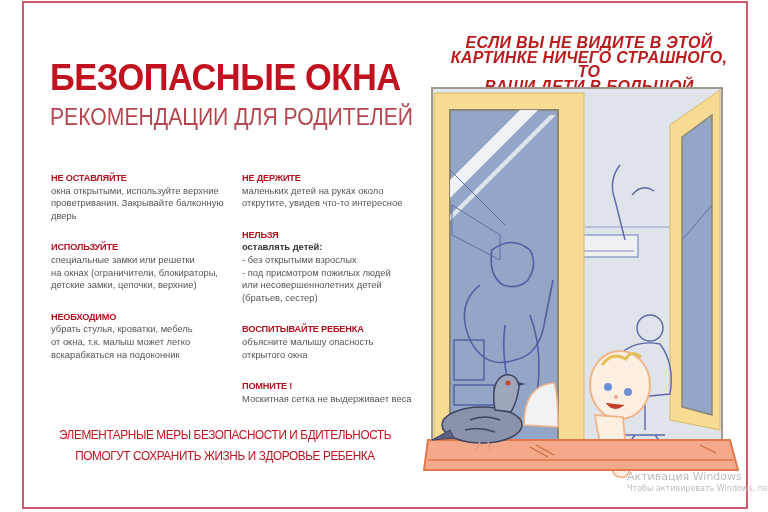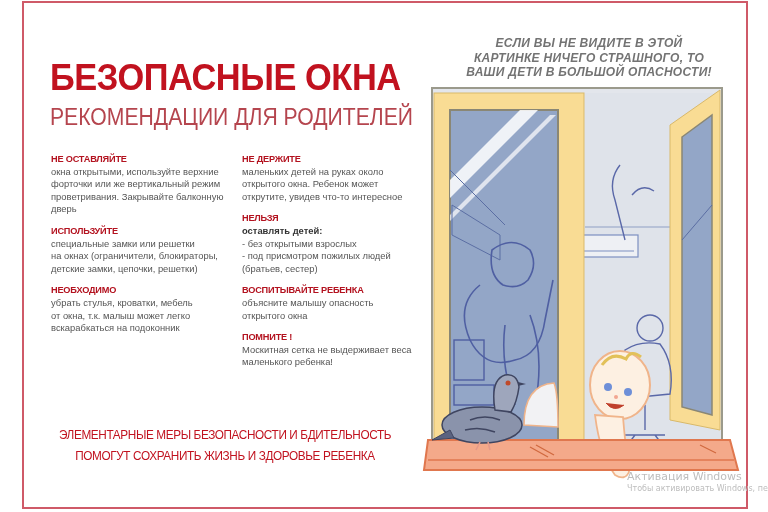--- a/index.html
+++ b/index.html
@@ -4,83 +4,81 @@
 <style>
   html, body { margin:0; padding:0; background:#ffffff; }
   body { width:768px; height:512px; position:relative; overflow:hidden; font-family:"Liberation Sans", sans-serif; }
   .frame-border { position:absolute; left:22px; top:1px; width:726px; height:508px; border:2px solid #cf5a68; box-sizing:border-box; }
   .title { position:absolute; left:50px; top:57px; font-family:"Liberation Sans", sans-serif; font-weight:bold; font-size:37px; color:#c1121f; letter-spacing:-0.5px; transform:scaleX(0.93); transform-origin:left; white-space:nowrap; }
   .subtitle { position:absolute; left:50px; top:104px; font-size:23px; color:#b5454e; letter-spacing:0px; transform:scaleX(0.92); transform-origin:left; white-space:nowrap; }
   .tips { position:absolute; top:153px; font-size:9.4px; line-height:12.6px; color:#555; }
   .tips.left { left:51px; width:185px; }
   .tips.right { left:242px; width:185px; }
   .tip { margin-bottom:9px; }
-  .tip-head { color:#b3121f; font-weight:bold; font-size:9.2px; letter-spacing:-0.2px; text-transform:uppercase; }
+  .tip-head { color:#b3121f; font-weight:bold; font-size:9.2px; letter-spacing:-0.2px; text-transform:uppercase;margin-top:19px; }
   .tip-sub { color:#333; font-weight:bold; }
   .tip-line { display:block; white-space:nowrap; }
   .footer { position:absolute; left:40px; top:425px; width:370px; text-align:center; color:#c1121f; font-size:12.4px; line-height:21px; letter-spacing:-0.4px; transform:scaleX(0.95); }
-  .warning { position:absolute; left:444px; top:36px; width:290px; text-align:center; color:#737373; font-weight:bold; font-style:italic; font-size:12px; line-height:14.5px; letter-spacing:0.3px; }
+  .warning { position:absolute; left:444px; top:36px; width:290px; text-align:center; color:#b91c1c; font-weight:bold; font-style:italic; font-size:16px; line-height:14.5px; letter-spacing:0.3px; }
   .illus { position:absolute; left:420px; top:85px; width:330px; height:395px; }
   .watermark { position:absolute; left:627px; top:470px; color:#bdbdbd; font-family:"DejaVu Sans", sans-serif; }
   .watermark .wm1 { font-size:11px; display:block; }
   .watermark .wm2 { font-size:8px; display:block; margin-top:1px; white-space:nowrap; }
 </style>
 </head>
 <body>
 
 <div class="frame-border"></div>
 
 <div class="title">БЕЗОПАСНЫЕ ОКНА</div>
 <div class="subtitle">РЕКОМЕНДАЦИИ ДЛЯ РОДИТЕЛЕЙ</div>
 
 <div class="tips left">
   <div class="tip">
     <div class="tip-head">НЕ ОСТАВЛЯЙТЕ</div>
     <span class="tip-line">окна открытыми, используйте верхние</span>
-    <span class="tip-line">форточки или же вертикальный режим</span>
     <span class="tip-line">проветривания. Закрывайте балконную</span>
     <span class="tip-line">дверь</span>
   </div>
   <div class="tip">
     <div class="tip-head">ИСПОЛЬЗУЙТЕ</div>
     <span class="tip-line">специальные замки или решетки</span>
     <span class="tip-line">на окнах (ограничители, блокираторы,</span>
-    <span class="tip-line">детские замки, цепочки, решетки)</span>
+    <span class="tip-line">детские замки, цепочки, верхние)</span>
   </div>
   <div class="tip">
     <div class="tip-head">НЕОБХОДИМО</div>
     <span class="tip-line">убрать стулья, кроватки, мебель</span>
     <span class="tip-line">от окна, т.к. малыш может легко</span>
     <span class="tip-line">вскарабкаться на подоконник</span>
   </div>
 </div>
 
 <div class="tips right">
   <div class="tip">
     <div class="tip-head">НЕ ДЕРЖИТЕ</div>
     <span class="tip-line">маленьких детей на руках около</span>
-    <span class="tip-line">открытого окна. Ребенок может</span>
     <span class="tip-line">открутите, увидев что-то интересное</span>
   </div>
   <div class="tip">
     <div class="tip-head">НЕЛЬЗЯ</div>
     <span class="tip-line tip-sub">оставлять детей:</span>
     <span class="tip-line">- без открытыми взрослых</span>
     <span class="tip-line">- под присмотром пожилых людей</span>
+    <span class="tip-line">или несовершеннолетних детей</span>
     <span class="tip-line">(братьев, сестер)</span>
   </div>
   <div class="tip">
     <div class="tip-head">ВОСПИТЫВАЙТЕ РЕБЕНКА</div>
     <span class="tip-line">объясните малышу опасность</span>
     <span class="tip-line">открытого окна</span>
   </div>
   <div class="tip">
     <div class="tip-head">ПОМНИТЕ !</div>
     <span class="tip-line">Москитная сетка не выдерживает веса</span>
-    <span class="tip-line">маленького ребенка!</span>
   </div>
 </div>
 
 <div class="footer">
   <div>ЭЛЕМЕНТАРНЫЕ МЕРЫ БЕЗОПАСНОСТИ И БДИТЕЛЬНОСТЬ</div>
   <div>ПОМОГУТ СОХРАНИТЬ ЖИЗНЬ И ЗДОРОВЬЕ РЕБЕНКА</div>
 </div>
 
 <div class="warning">
   <div>ЕСЛИ ВЫ НЕ ВИДИТЕ В ЭТОЙ</div>

